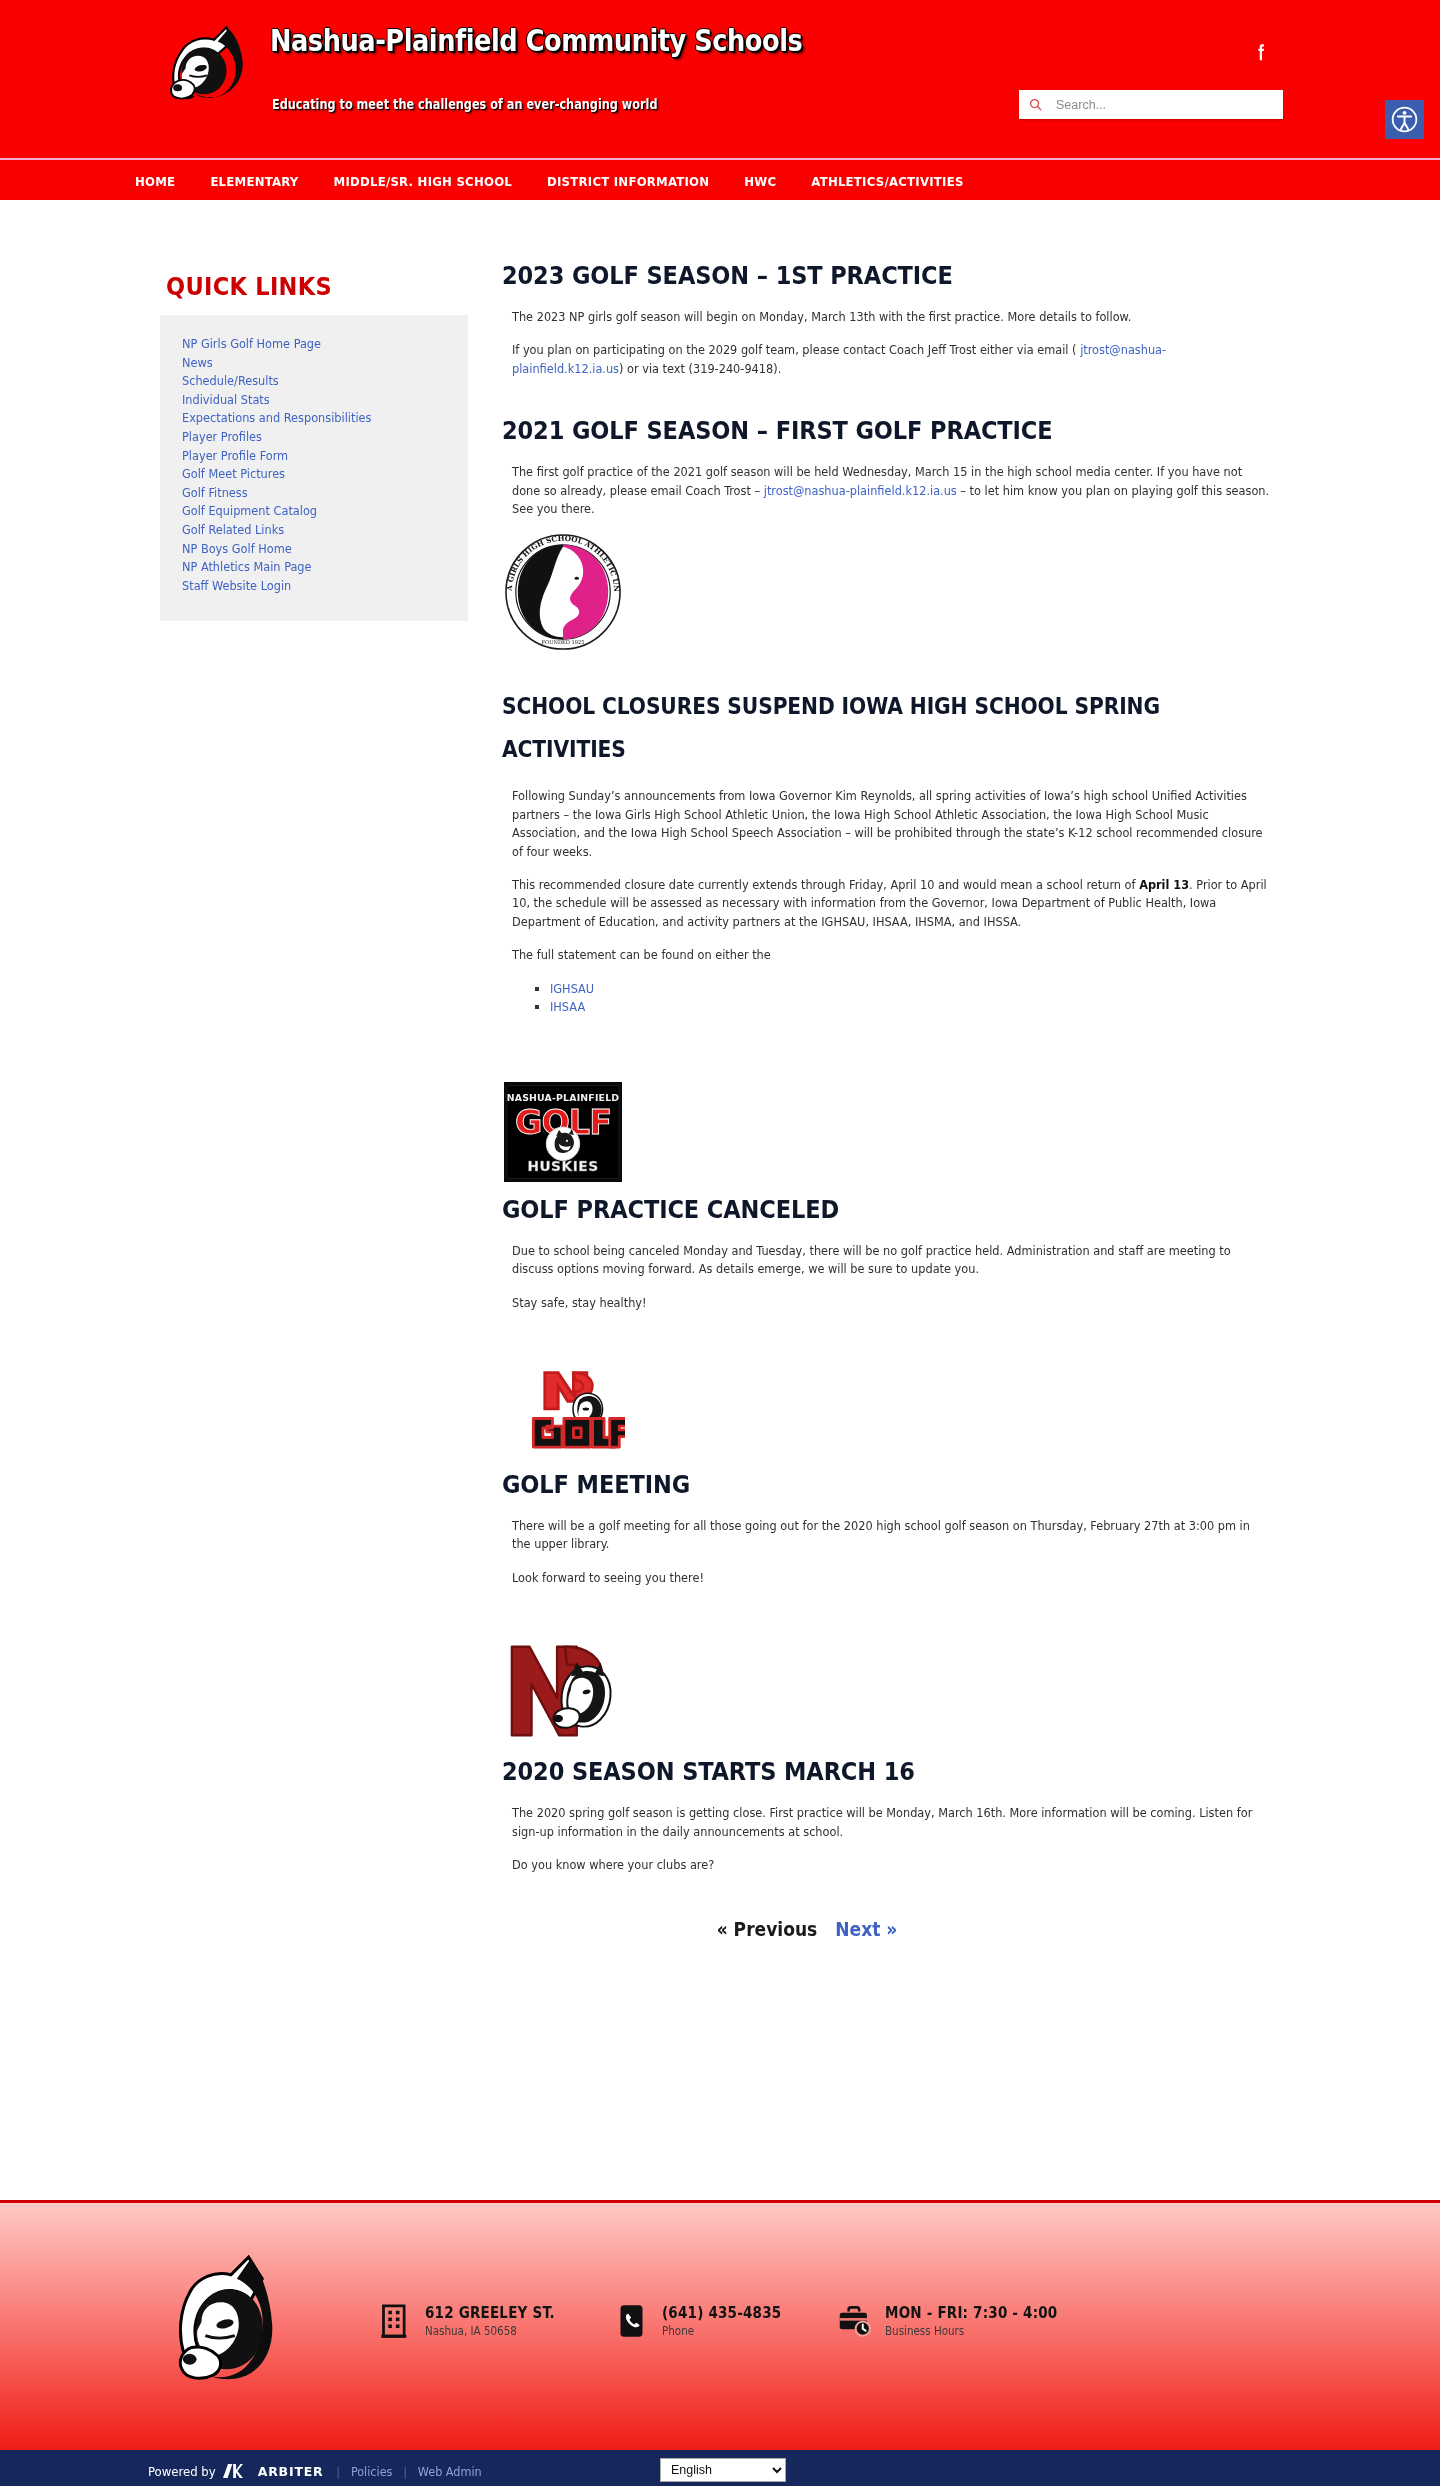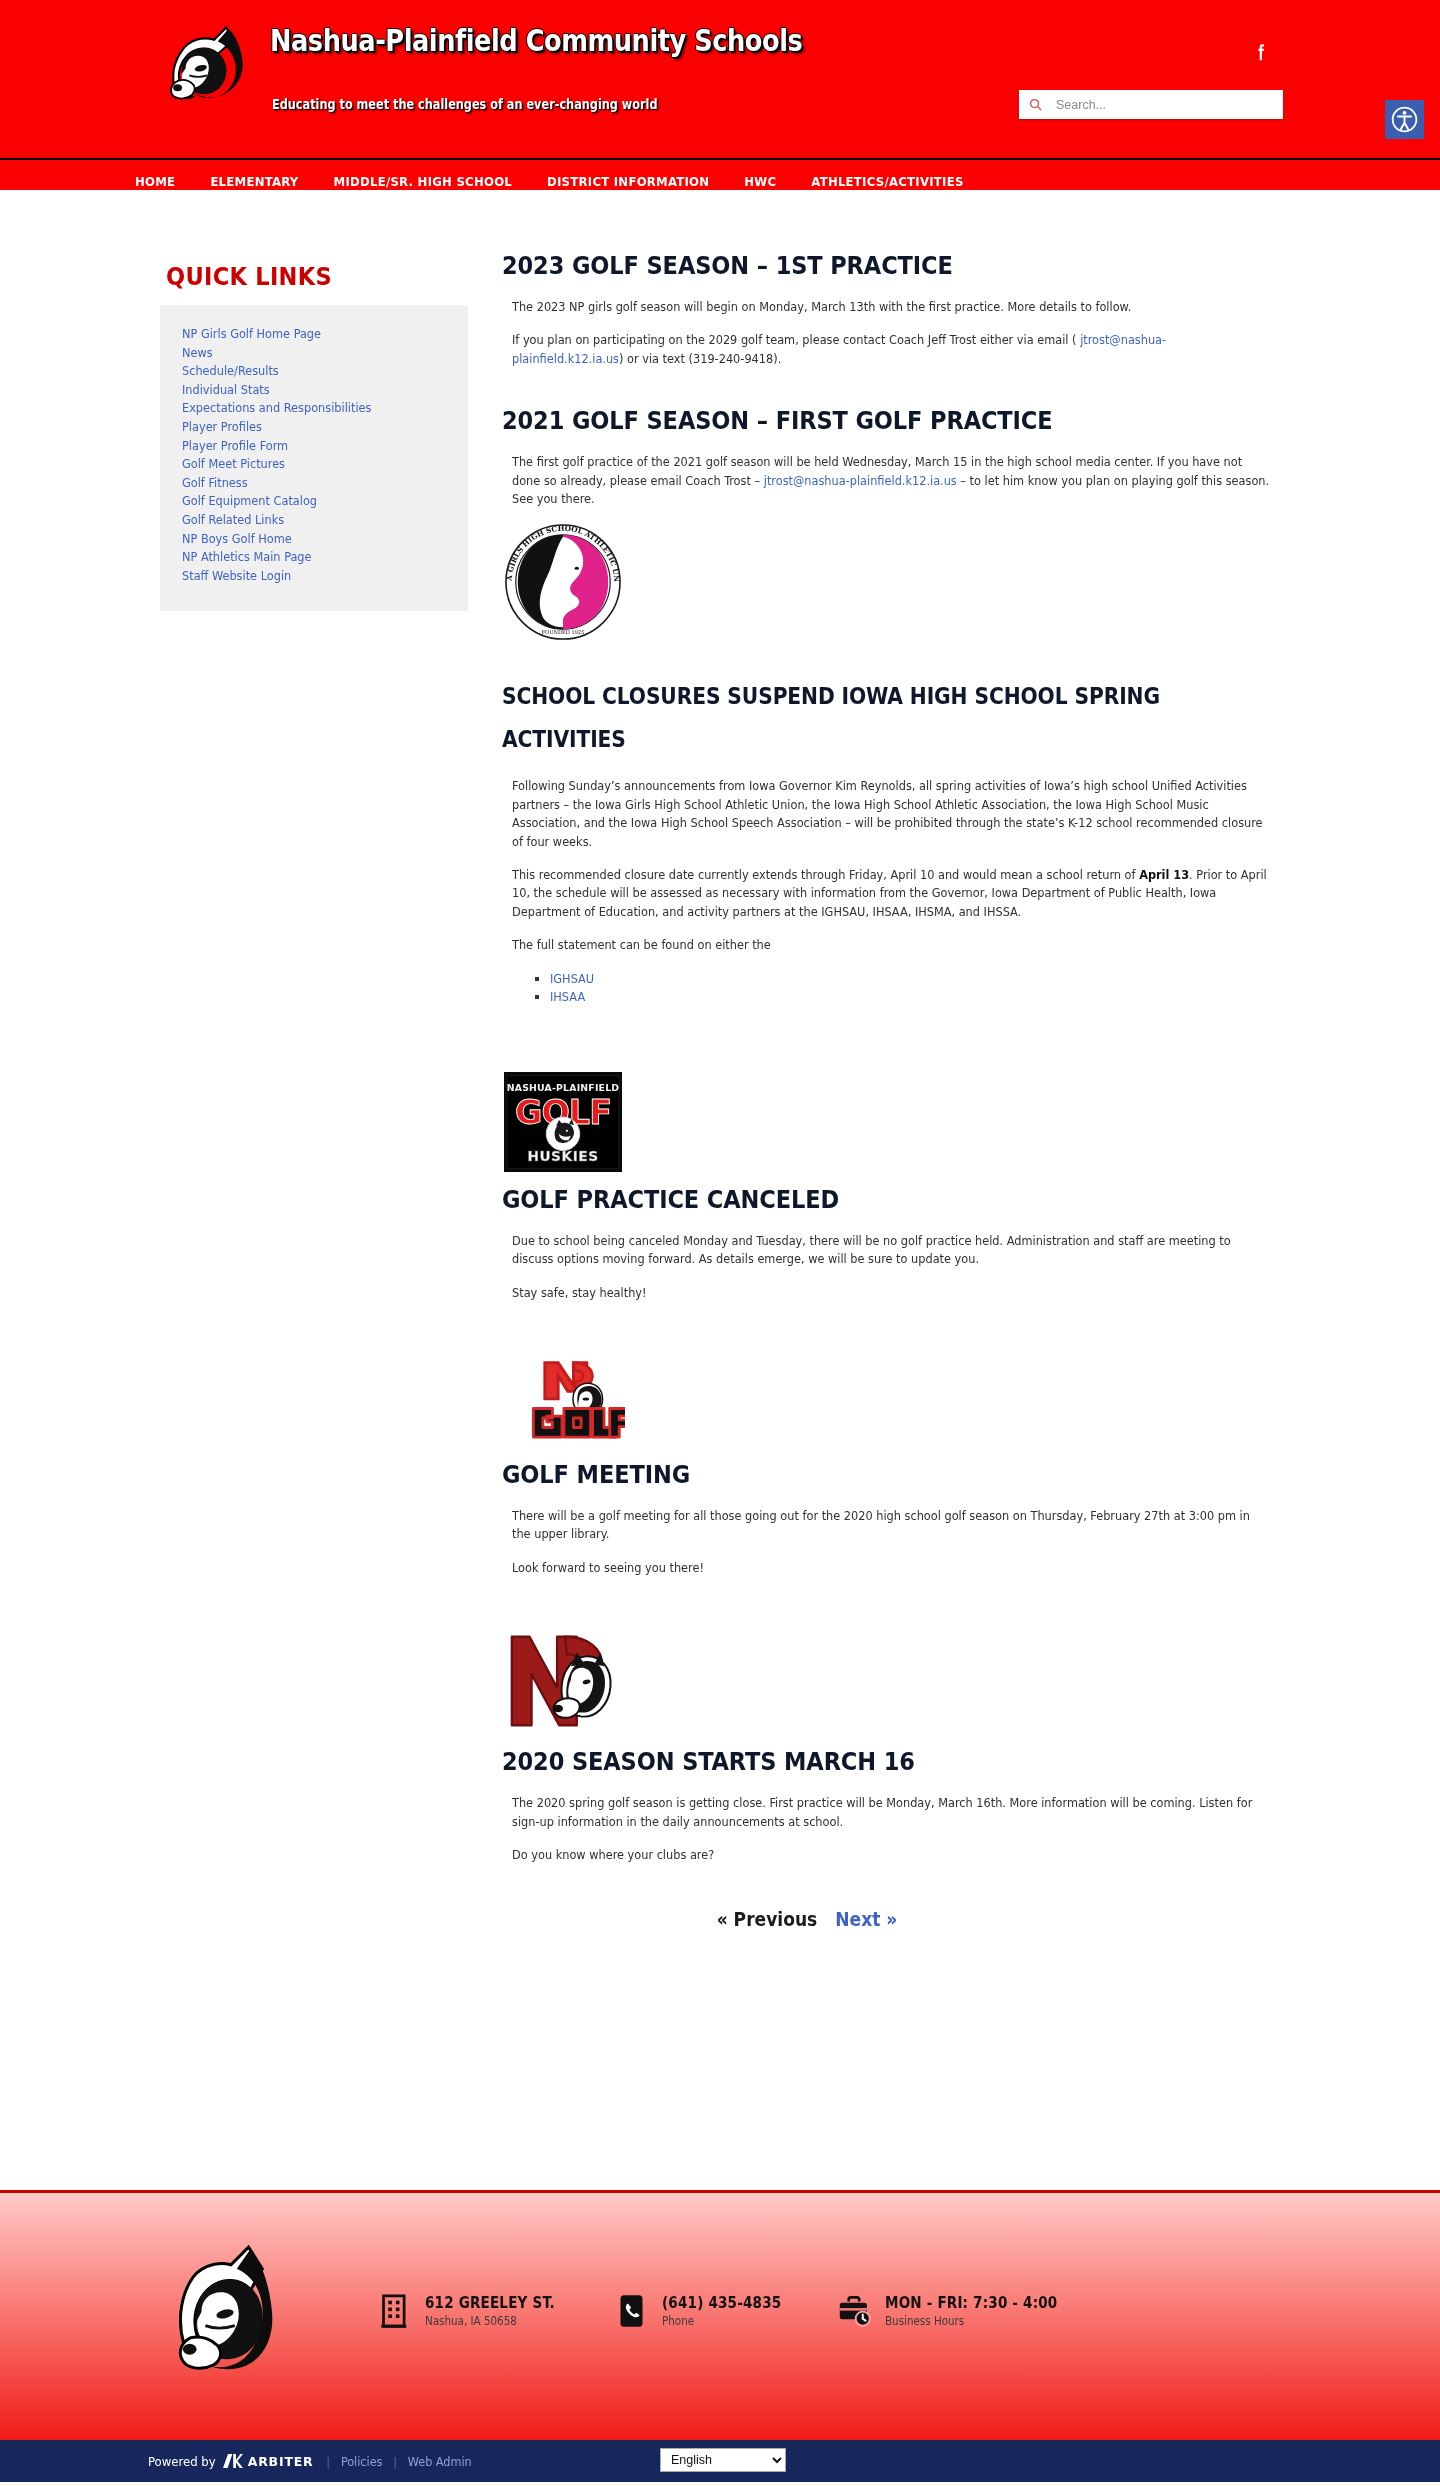--- a/index.html
+++ b/index.html
@@ -112,22 +112,22 @@
     display: flex;
     align-items: center;
     justify-content: center;
     cursor: pointer;
   }
   .access-btn svg { width: 27px; height: 27px; display: block; }
 
   
   .navbar {
     background: #fb0000;
-    height: 32px;
-    border-top: 2px solid #000000;
+    height: 42px;
+    border-top: 2px solid #f9a8d4;
     width: 100%;
   }
   .nav-inner {
     width: 1440px;
     margin: 0 auto;
     height: 42px;
     display: flex;
     align-items: center;
     padding-left: 135px;
     gap: 35px;
@@ -353,21 +353,21 @@
   }
   .powered {
     font-family: "DejaVu Sans", sans-serif;
     font-size: 13px;
     font-stretch: condensed;
     color: #ffffff;
   }
   .arbiter-logo {
     display: inline-flex;
     align-items: center;
-    gap: 5px;
+    gap: 15px;
     margin-left: 7px;
     margin-right: 2px;
   }
   .arbiter-mark { width: 20px; height: 16px; }
   .arbiter-mark svg { width: 100%; height: 100%; display: block; fill: #fff; }
   .arbiter-word {
     font-family: "DejaVu Sans", sans-serif;
     font-size: 12.5px;
     font-weight: 700;
     letter-spacing: .8px;

